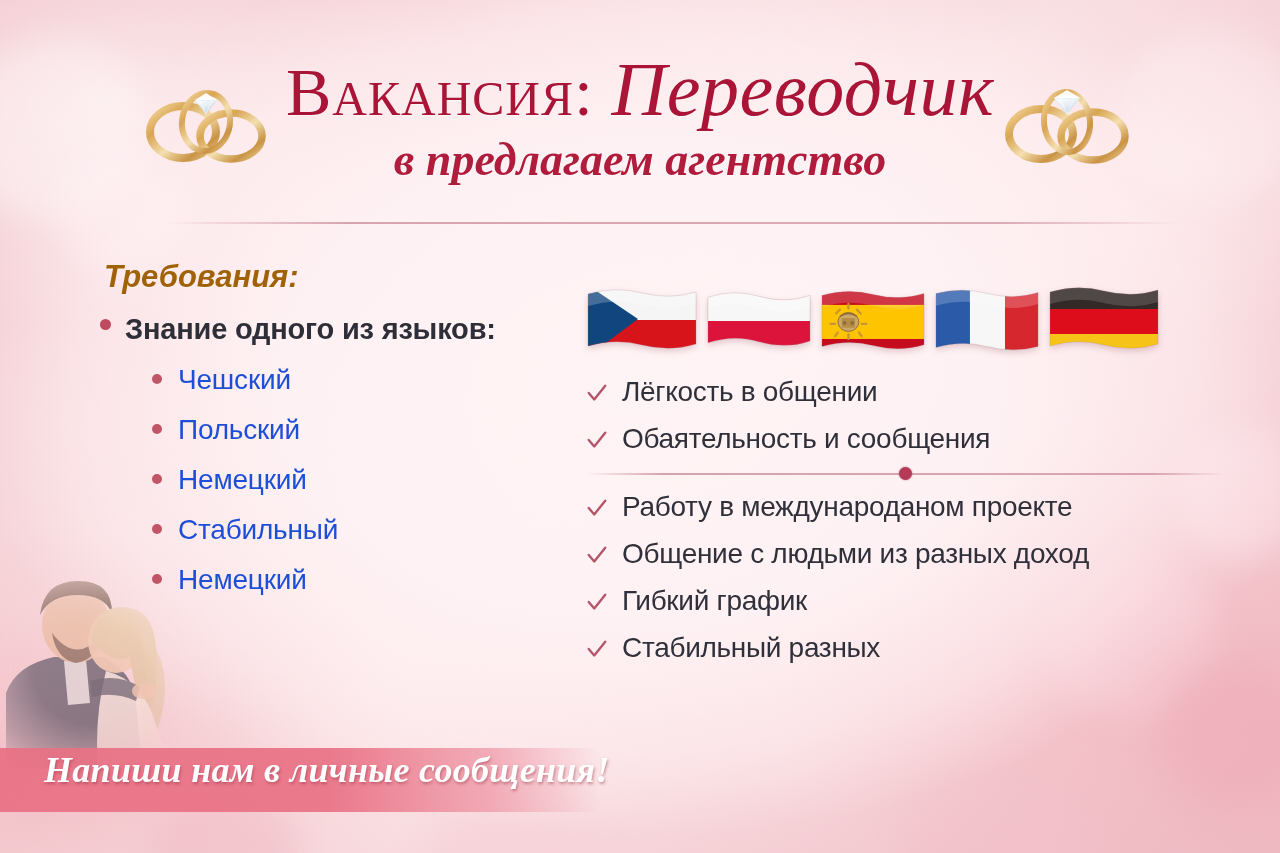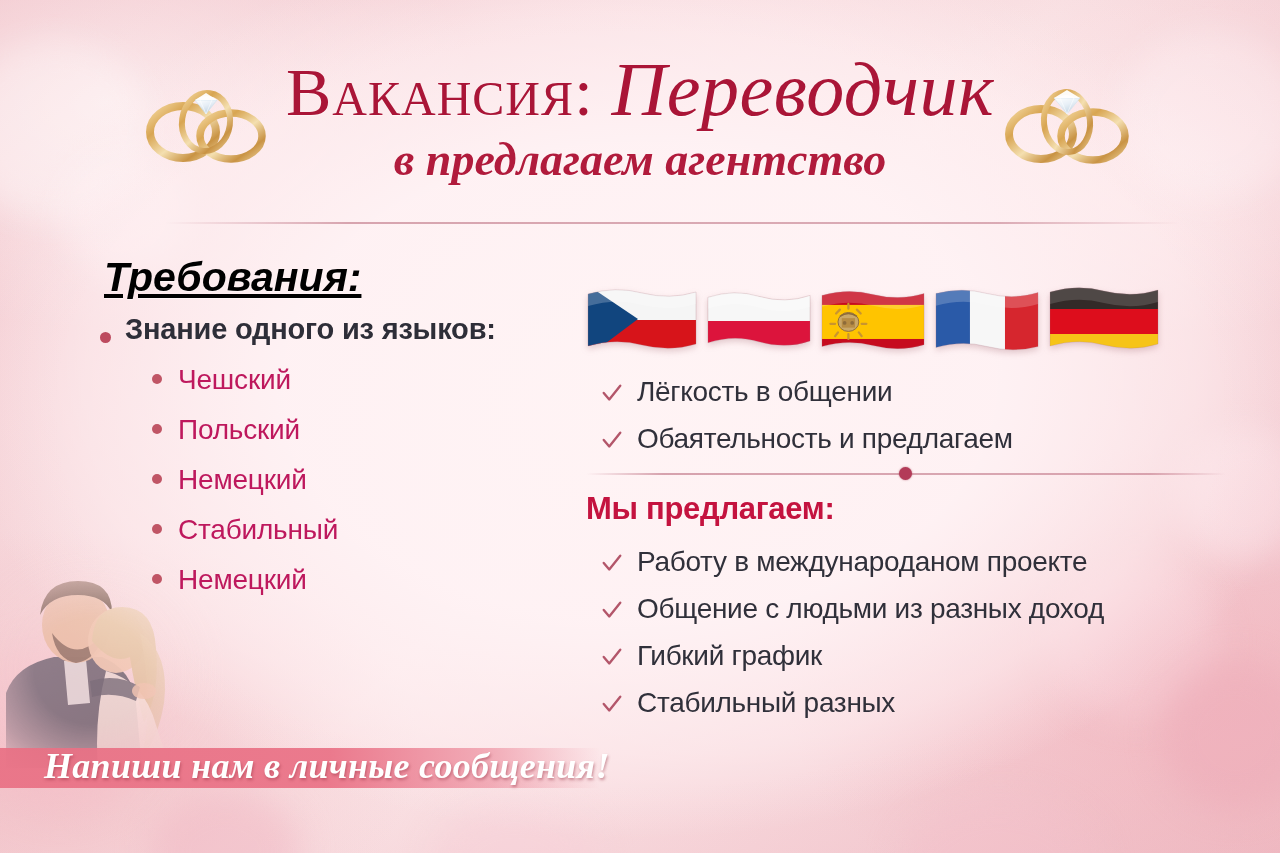--- a/index.html
+++ b/index.html
@@ -125,30 +125,29 @@
   .col-left {
     position: absolute;
     left: 100px;
     top: 258px;
     width: 470px;
   }
   .req-heading {
     font-family: "Liberation Sans", sans-serif;
     font-weight: 700;
     font-style: italic;
-    font-size: 41px;
+    font-size: 31px;
     line-height: 38px;
-    color: #000000;
+    color: #a16207;
     margin: 0 0 14px 4px;
     text-shadow: 0 1px 1px rgba(255,255,255,.5);
-    text-decoration: underline;
   }
   .lang-lead {
     display: flex;
-    align-items: flex-end;
+    align-items: center;
     gap: 14px;
     margin: 0 0 14px 0;
   }
   .lang-lead .dot { flex: 0 0 auto; }
   .lang-lead-text {
     font-size: 29px;
     line-height: 38px;
     font-weight: 700;
     color: #2e2e38;
     letter-spacing: -.2px;
@@ -160,21 +159,21 @@
   }
   ul.lang-list li {
     display: flex;
     align-items: baseline;
     gap: 16px;
     margin-bottom: 14px;
   }
   .lang-name {
     font-size: 28px;
     line-height: 36px;
-    color: #be185d;
+    color: #1d4ed8;
     letter-spacing: -.2px;
   }
   .dot {
     display: inline-block;
     width: 11px;
     height: 11px;
     border-radius: 50%;
     background: #bd4a5e;
     transform: translateY(-5px);
   }
@@ -195,21 +194,21 @@
   }
   .flag {
     width: 112px;
     height: 74px;
     filter: drop-shadow(0 3px 3px rgba(150,90,100,.28));
   }
   .flag.narrow { width: 106px; }
 
   ul.check-list {
     list-style: none;
-    margin: 15px;
+    margin: 0;
     padding: 0;
     text-align: right;
   }
   ul.check-list li {
     display: flex;
     align-items: baseline;
     gap: 14px;
     margin-bottom: 11px;
   }
   .chk {
@@ -255,24 +254,24 @@
     letter-spacing: -.3px;
     text-shadow: 0 1px 1px rgba(255,255,255,.45);
   }
 
   
   .banner {
     position: absolute;
     left: 0;
     top: 748px;
     width: 600px;
-    height: 40px;
+    height: 64px;
     background: linear-gradient(to right, rgba(233,112,132,.92) 0%, rgba(234,116,136,.95) 55%, rgba(238,150,165,.72) 82%, rgba(243,190,200,0) 100%);
     display: flex;
-    align-items: flex-end;
+    align-items: flex-start;
   }
   .banner-text {
     margin-left: 44px;
     font-family: "Liberation Serif", "DejaVu Serif", serif;
     font-style: italic;
     font-weight: 700;
     font-size: 36px;
     line-height: 44px;
     color: #ffffff;
     letter-spacing: .3px;
@@ -522,29 +521,28 @@
       <li>
         <svg class="chk" viewBox="0 0 24 24">
             <path d="M3 12 L9 19 L21 4" fill="none" stroke="#b3566a" stroke-width="2.6" stroke-linecap="round" stroke-linejoin="round"></path>
           </svg>
         <span class="check-text">Лёгкость в общении</span>
       </li>
       <li>
         <svg class="chk" viewBox="0 0 24 24">
             <path d="M3 12 L9 19 L21 4" fill="none" stroke="#b3566a" stroke-width="2.6" stroke-linecap="round" stroke-linejoin="round"></path>
           </svg>
-        <span class="check-text">Обаятельность и предлагаем</span>
+        <span class="check-text">Обаятельность и сообщения</span>
       </li>
     </ul>
 
     <div class="divider">
       <span class="node"></span>
     </div>
 
-    <h2 class="offer-heading">Мы предлагаем:</h2>
 
     <ul class="check-list">
       <li>
         <svg class="chk" viewBox="0 0 24 24">
             <path d="M3 12 L9 19 L21 4" fill="none" stroke="#b3566a" stroke-width="2.6" stroke-linecap="round" stroke-linejoin="round"></path>
           </svg>
         <span class="check-text">Работу в международаном проекте</span>
       </li>
       <li>
         <svg class="chk" viewBox="0 0 24 24">

